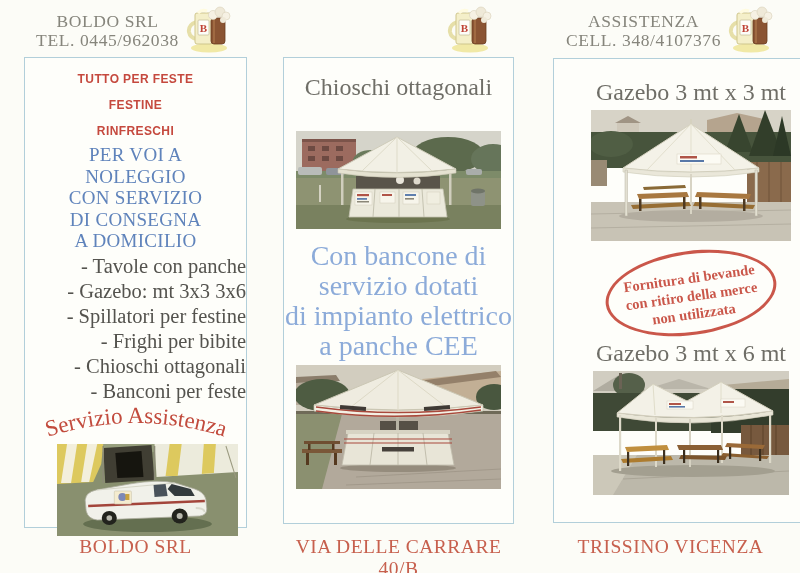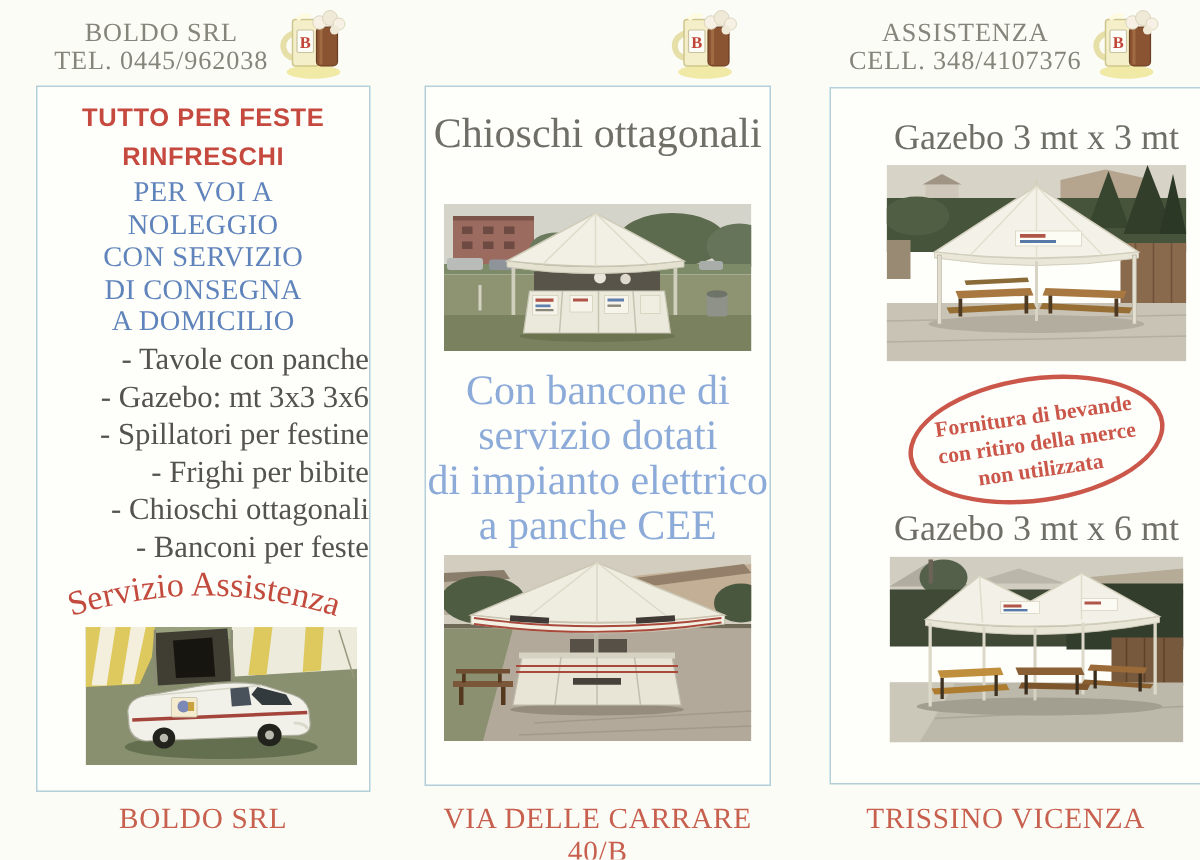--- a/index.html
+++ b/index.html
@@ -13,35 +13,35 @@
   .hdr-right{left:548px;top:2px;width:244px}
   .hdr-text{text-align:center;color:var(--header-gray);font-size:17.5px;line-height:19px;letter-spacing:.6px;padding-top:10px}
   .mug{width:46px;height:48px;margin-top:3px;flex:0 0 auto}
   .center-logo{position:absolute;left:447px;top:5px;width:46px;height:48px}
 
   .box{position:absolute;border:1px solid var(--border-blue);background:#fefefa;text-align:center;box-sizing:border-box}
   .box-left{left:24px;top:57px;width:223px;height:471px}
   .box-mid{left:283px;top:57px;width:231px;height:467px}
   .box-right{left:553px;top:58px;width:276px;height:465px}
 
-  .lp-title{margin-top:8px;font-family:"Liberation Sans",sans-serif;font-weight:bold;font-size:17px;line-height:26px;color:var(--red-title);letter-spacing:.4px}
+  .lp-title{margin-top:8px;font-family:"Liberation Sans",sans-serif;font-weight:bold;font-size:12px;line-height:26px;color:var(--red-title);letter-spacing:.4px}
   .lp-sub{font-weight:normal;font-size:19px;line-height:21.5px;color:var(--blue-title);letter-spacing:.3px}
   .lp-list{margin-top:2px;text-align:right;padding-left:9px;font-size:20.5px;line-height:25px;color:var(--text-gray)}
   .arc{display:block;margin:0 auto;width:212px;height:40px;overflow:visible}
   .arc text{font-size:23px;fill:var(--arc-red);font-family:"Liberation Serif",serif}
 
   .photo{margin:0 auto;overflow:hidden;line-height:0}
   .photo svg{display:block;width:100%;height:100%}
   .photo-van{width:181px;height:92px;margin-top:0;margin-left:32px}
   .photo-k1{width:205px;height:98px;margin-top:30px}
   .photo-k2{width:205px;height:124px;margin-top:4px}
   .photo-g3{width:200px;height:131px;margin-top:4px}
   .photo-g6{width:196px;height:124px;margin-top:4px}
 
-  .mp-title{margin-top:16px;font-size:28px;color:var(--title-gray)}
+  .mp-title{margin-top:16px;font-size:24px;color:var(--title-gray)}
   .mp-body{margin-top:12px;font-size:28px;line-height:30px;color:var(--light-blue)}
   .mp-note{font-size:22px;line-height:30px;color:var(--note-gray)}
 
   .rp-title{margin-top:20px;font-size:24px;color:var(--title-gray)}
   .rp-title2{margin-top:5px}
   .stamp{margin:10px auto 0;width:172px;height:84px;box-sizing:border-box;border:3px solid var(--stamp-red);
          border-radius:50%;transform:rotate(-8deg);color:var(--stamp-red);font-weight:bold;
          font-size:14.5px;line-height:18px;padding-top:15px}
 
   .footer{position:absolute;top:536px;text-align:center;font-size:19.5px;color:var(--footer-red);letter-spacing:.5px}
@@ -91,20 +91,21 @@
       <div>CELL. 348/4107376</div>
     </div>
     <svg class="mug">
         <use href="#mug"></use>
       </svg>
   </div>
 
   <div class="box box-left">
     <div class="lp-title">
       <div>TUTTO PER FESTE</div>
+      <div>FESTINE</div>
       <div>RINFRESCHI</div>
     </div>
     <div class="lp-sub">
       <div>PER VOI A</div>
       <div>NOLEGGIO</div>
       <div>CON SERVIZIO</div>
       <div>DI CONSEGNA</div>
       <div>A DOMICILIO</div>
     </div>
     <div class="lp-list">

